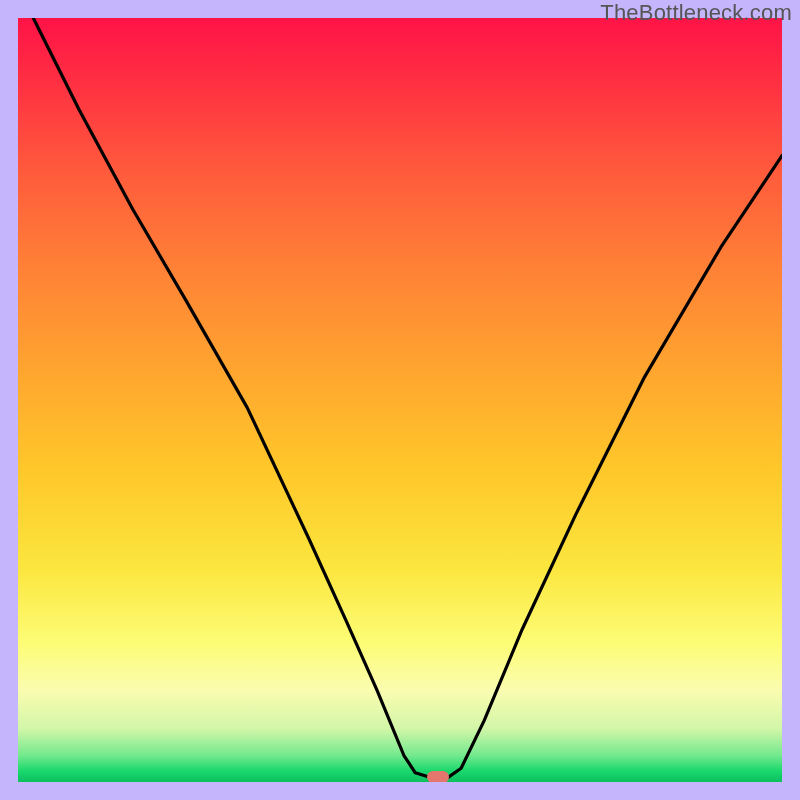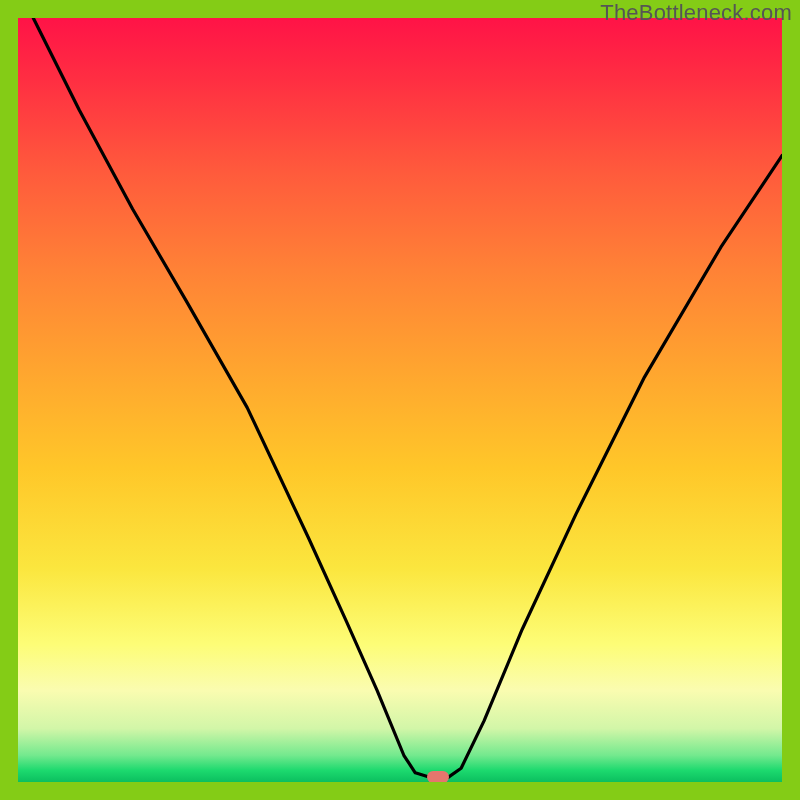--- a/index.html
+++ b/index.html
@@ -8,21 +8,21 @@
     width: 800px;
     height: 800px;
     overflow: hidden;
     font-family: Arial, Helvetica, sans-serif;
     background: #000;
   }
   .chart-container {
     position: relative;
     width: 800px;
     height: 800px;
-    background: #84cc16;
+    background: #c4b5fd;
   }
   .plot-area {
     position: absolute;
     left: 18px;
     top: 18px;
     width: 764px;
     height: 764px;
     overflow: hidden;
   }
   .gradient-bg {

